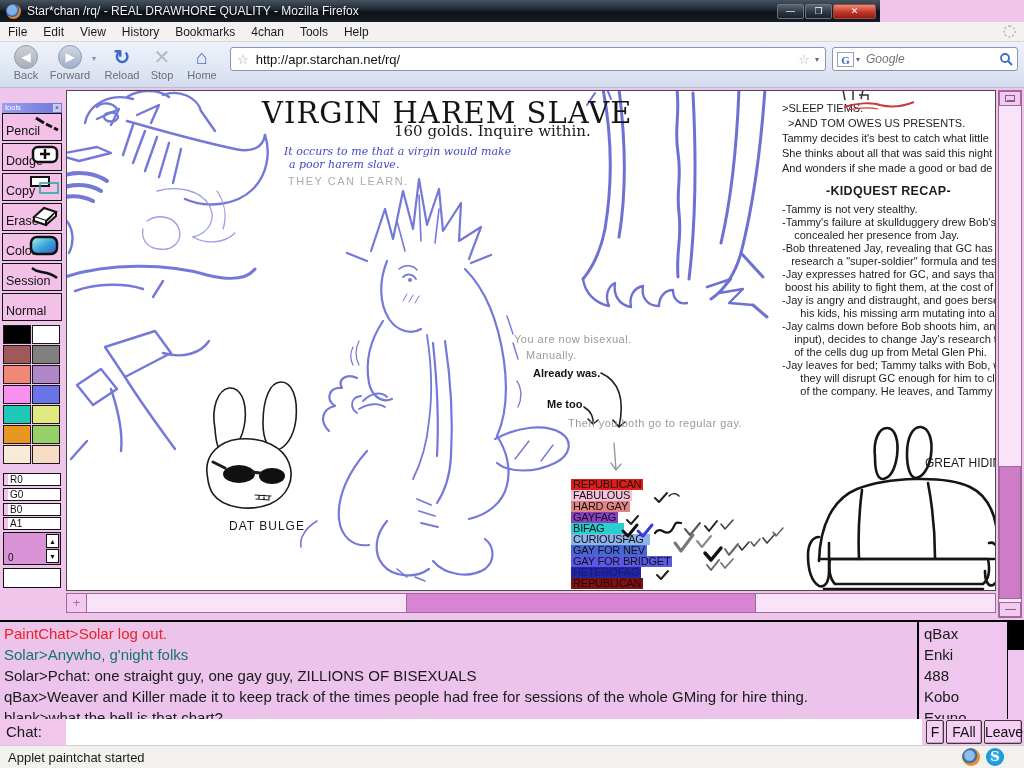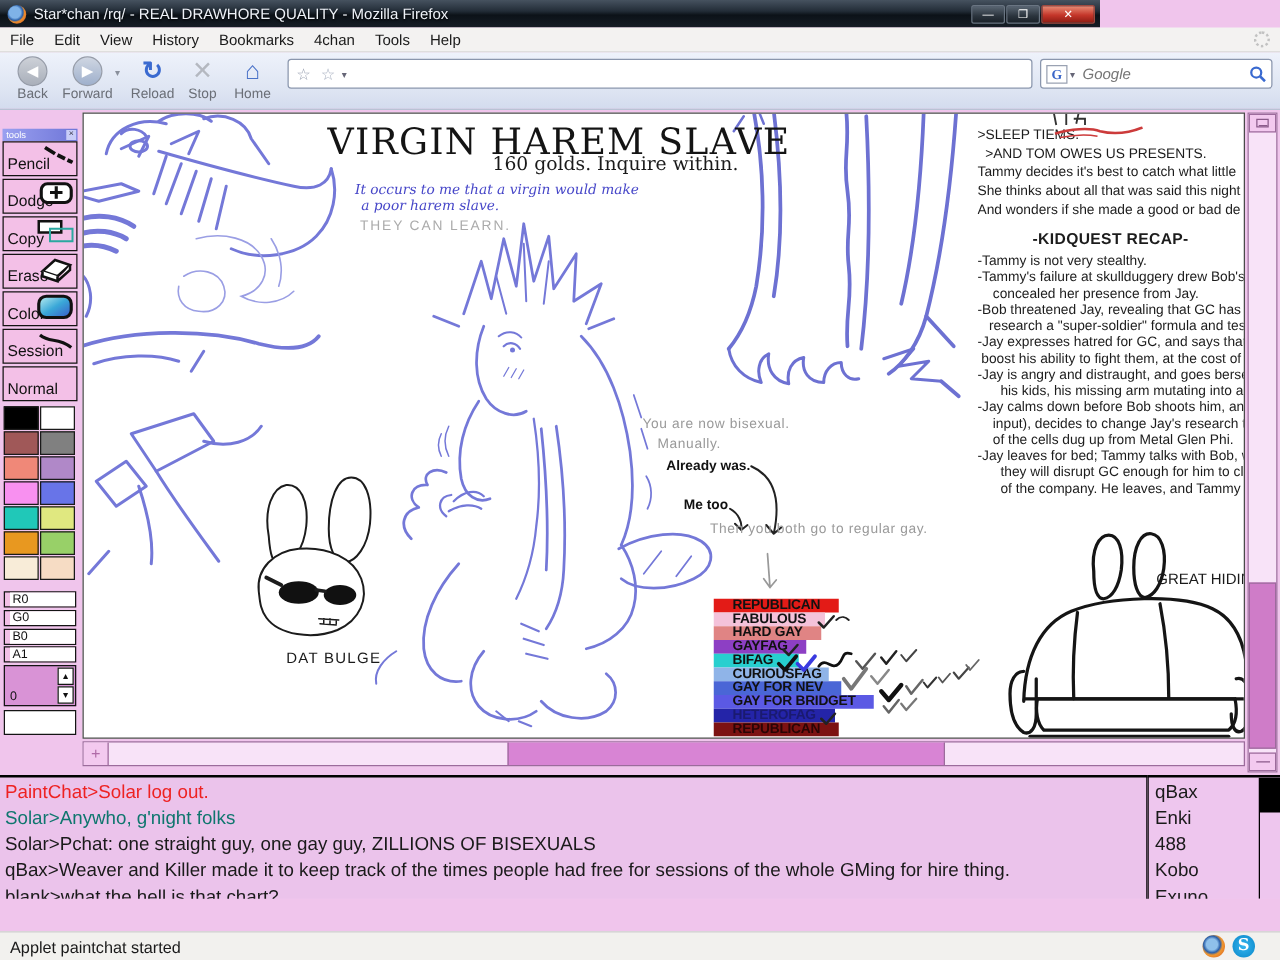--- a/index.html
+++ b/index.html
@@ -96,22 +96,22 @@
   .cv-black{font-size:11px;font-weight:bold;color:#111;}
   .cv-cap{font-size:12px;color:#1a1a1a;letter-spacing:1px;}
   .recap{position:absolute;left:715px;top:10px;width:213px;font-size:11px;color:#1c1c1c;
     line-height:13px;overflow:hidden;}
   .recap div{white-space:pre;}
   .recap .s1{line-height:15px;}
   .recap .gap{margin-top:6px;}
   .recap .hdr{font-weight:bold;font-size:12.5px;text-align:center;margin:9px 0 5px 0;
     letter-spacing:.3px;}
   .chart{position:absolute;left:504px;top:388px;z-index:3;}
-  .chart div{width:max-content;font-size:11px;font-weight:bold;line-height:11px;
-    padding:0 15px;letter-spacing:-0.2px;}
+  .chart div{width:max-content;font-size:11px;font-weight:normal;line-height:11px;
+    padding:0 2px;letter-spacing:-0.2px;}
   .chart div:nth-child(5){padding-right:20px;}
   .chart div:nth-child(6){padding-right:6px;}
   .marks{position:absolute;left:504px;top:385px;z-index:4;}
   .scribble{position:absolute;left:775px;top:10px;z-index:5;}
 
   .vscroll{position:absolute;left:998px;top:2px;width:24px;height:528px;background:#f8e3f8;
     border:1px solid #9c6b9c;}
   .vs-btn{position:absolute;left:0;width:22px;height:15px;background:#f3c9ef;border:1px solid #9c6b9c;}
   .vs-flag{position:absolute;left:5px;top:3px;width:10px;height:7px;border:1px solid #8a5a8a;}
   .vs-flag:after{content:"";position:absolute;left:1px;top:4px;width:7px;height:0;
@@ -200,20 +200,21 @@
     <div class="glyphbtn">
       <div class="g stop">✕</div>
       <div>Stop</div>
     </div>
     <div class="glyphbtn">
       <div class="g home">⌂</div>
       <div>Home</div>
     </div>
     <div class="urlbar">
       <span class="fav">☆</span>
+      <input value="http://apr.starchan.net/rq/" style="">
       <span class="star">☆</span>
       <span class="caret">▾</span>
     </div>
     <div class="searchbox">
       <span class="gbox">G</span>
       <span class="caret">▾</span>
       <input placeholder="Google" style="">
       <svg width="14" height="14" viewBox="0 0 14 14">
         <circle cx="6" cy="6" r="4" fill="none" stroke="#3a6ad0" stroke-width="1.8"></circle>
         <line x1="9" y1="9" x2="13" y2="13" stroke="#3a6ad0" stroke-width="2"></line>
@@ -527,20 +528,27 @@
       <div class="names">
         <div>qBax</div>
         <div>Enki</div>
         <div>488</div>
         <div>Kobo</div>
         <div>Exuno</div>
       </div>
       <div class="ul-thumb"></div>
     </div>
 
+    <div class="inputrow">
+      <span class="lbl">Chat:</span>
+      <input style="">
+      <div class="pbtn f">F</div>
+      <div class="pbtn fall">FAll</div>
+      <div class="pbtn leave">Leave</div>
+    </div>
 
     <div class="statusbar">
       <span class="txt">Applet paintchat started</span>
       <div class="tray-ff"></div>
       <div class="tray-sk">S</div>
     </div>
   </div>
 </div>
 
 </body></html>

